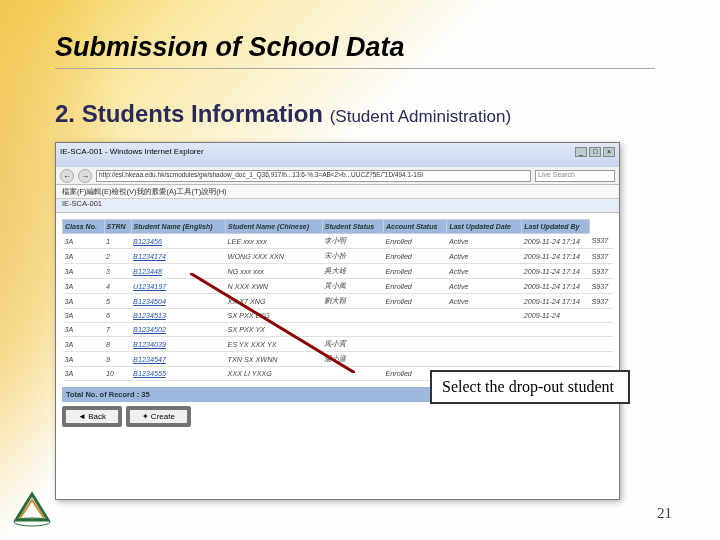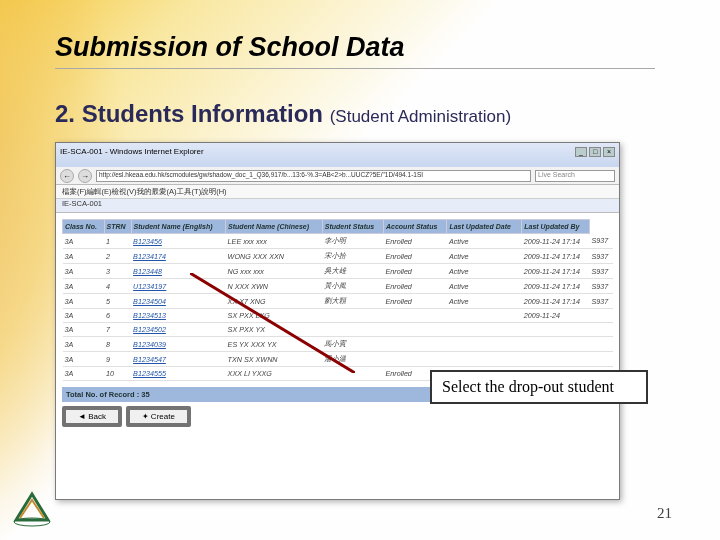--- a/index.html
+++ b/index.html
@@ -127,21 +127,21 @@
     padding:3px 4px; font-size:7.5px; margin-top:6px;
     display:flex; justify-content:space-between; align-items:center;
   }
   .pager { display:flex; gap:2px; font-size:7px;}
   .pager span { background:#fff; border:1px solid #aaa; padding:0 3px;}
   .btn-row { display:flex; gap:4px; margin-top:4px;}
   .btn { background:#f0f0f0; border:4px solid #737373; padding:2px 12px; font-size:8px; border-radius:2px;}
   .callout {
     position: absolute;
     top: 370px; left: 430px;
-    width: 218px;
+    width: 200px;
     background: #fff;
     border: 2px solid #333;
     padding: 6px 10px;
     font-size: 16px;
     font-family: "Times New Roman", serif;
     z-index: 5;
   }
   .callout-line {
     position:absolute;
     top: 273px; left: 190px;

